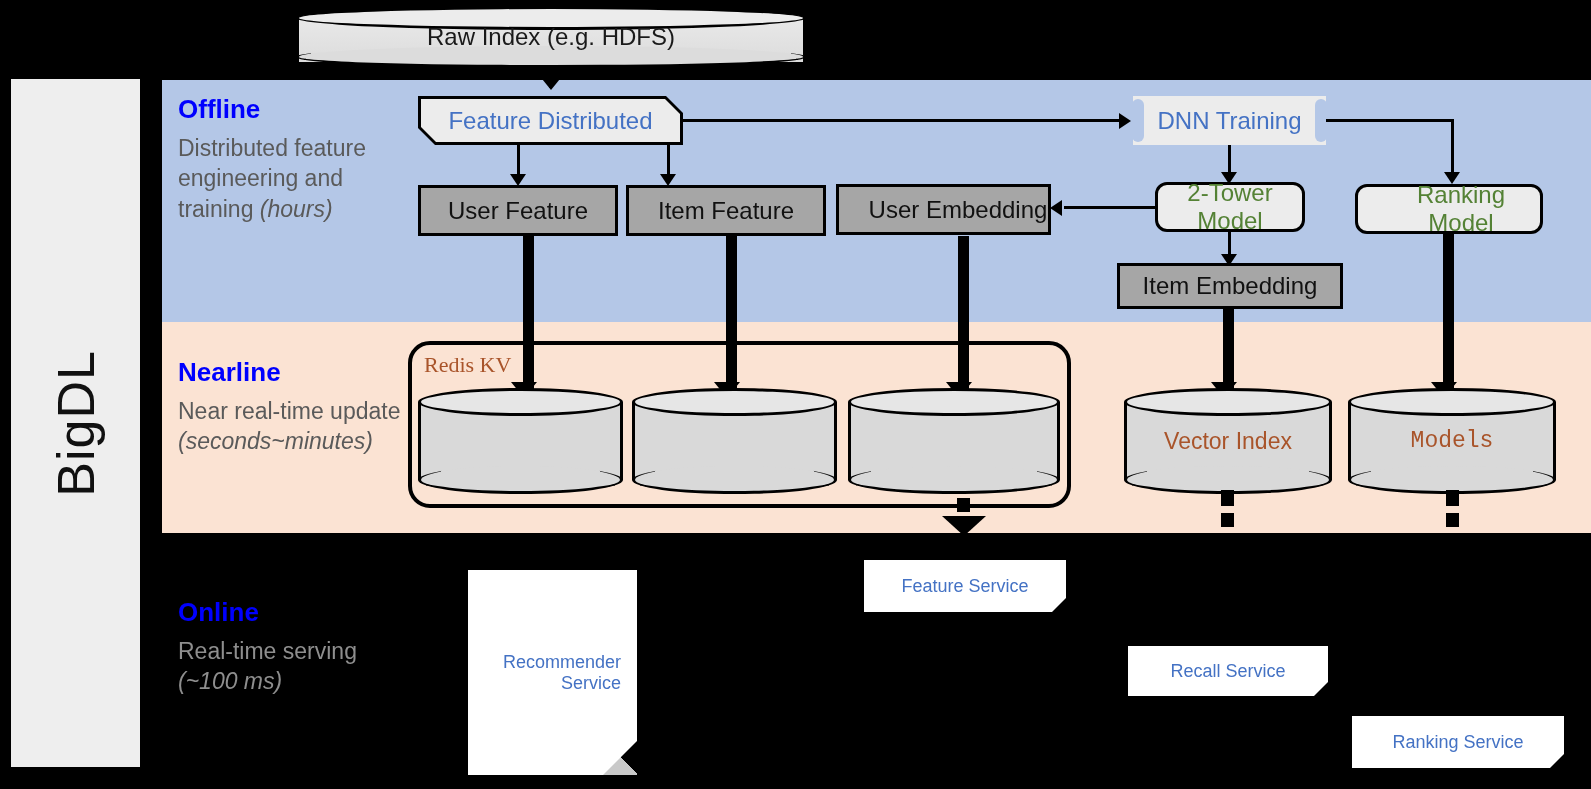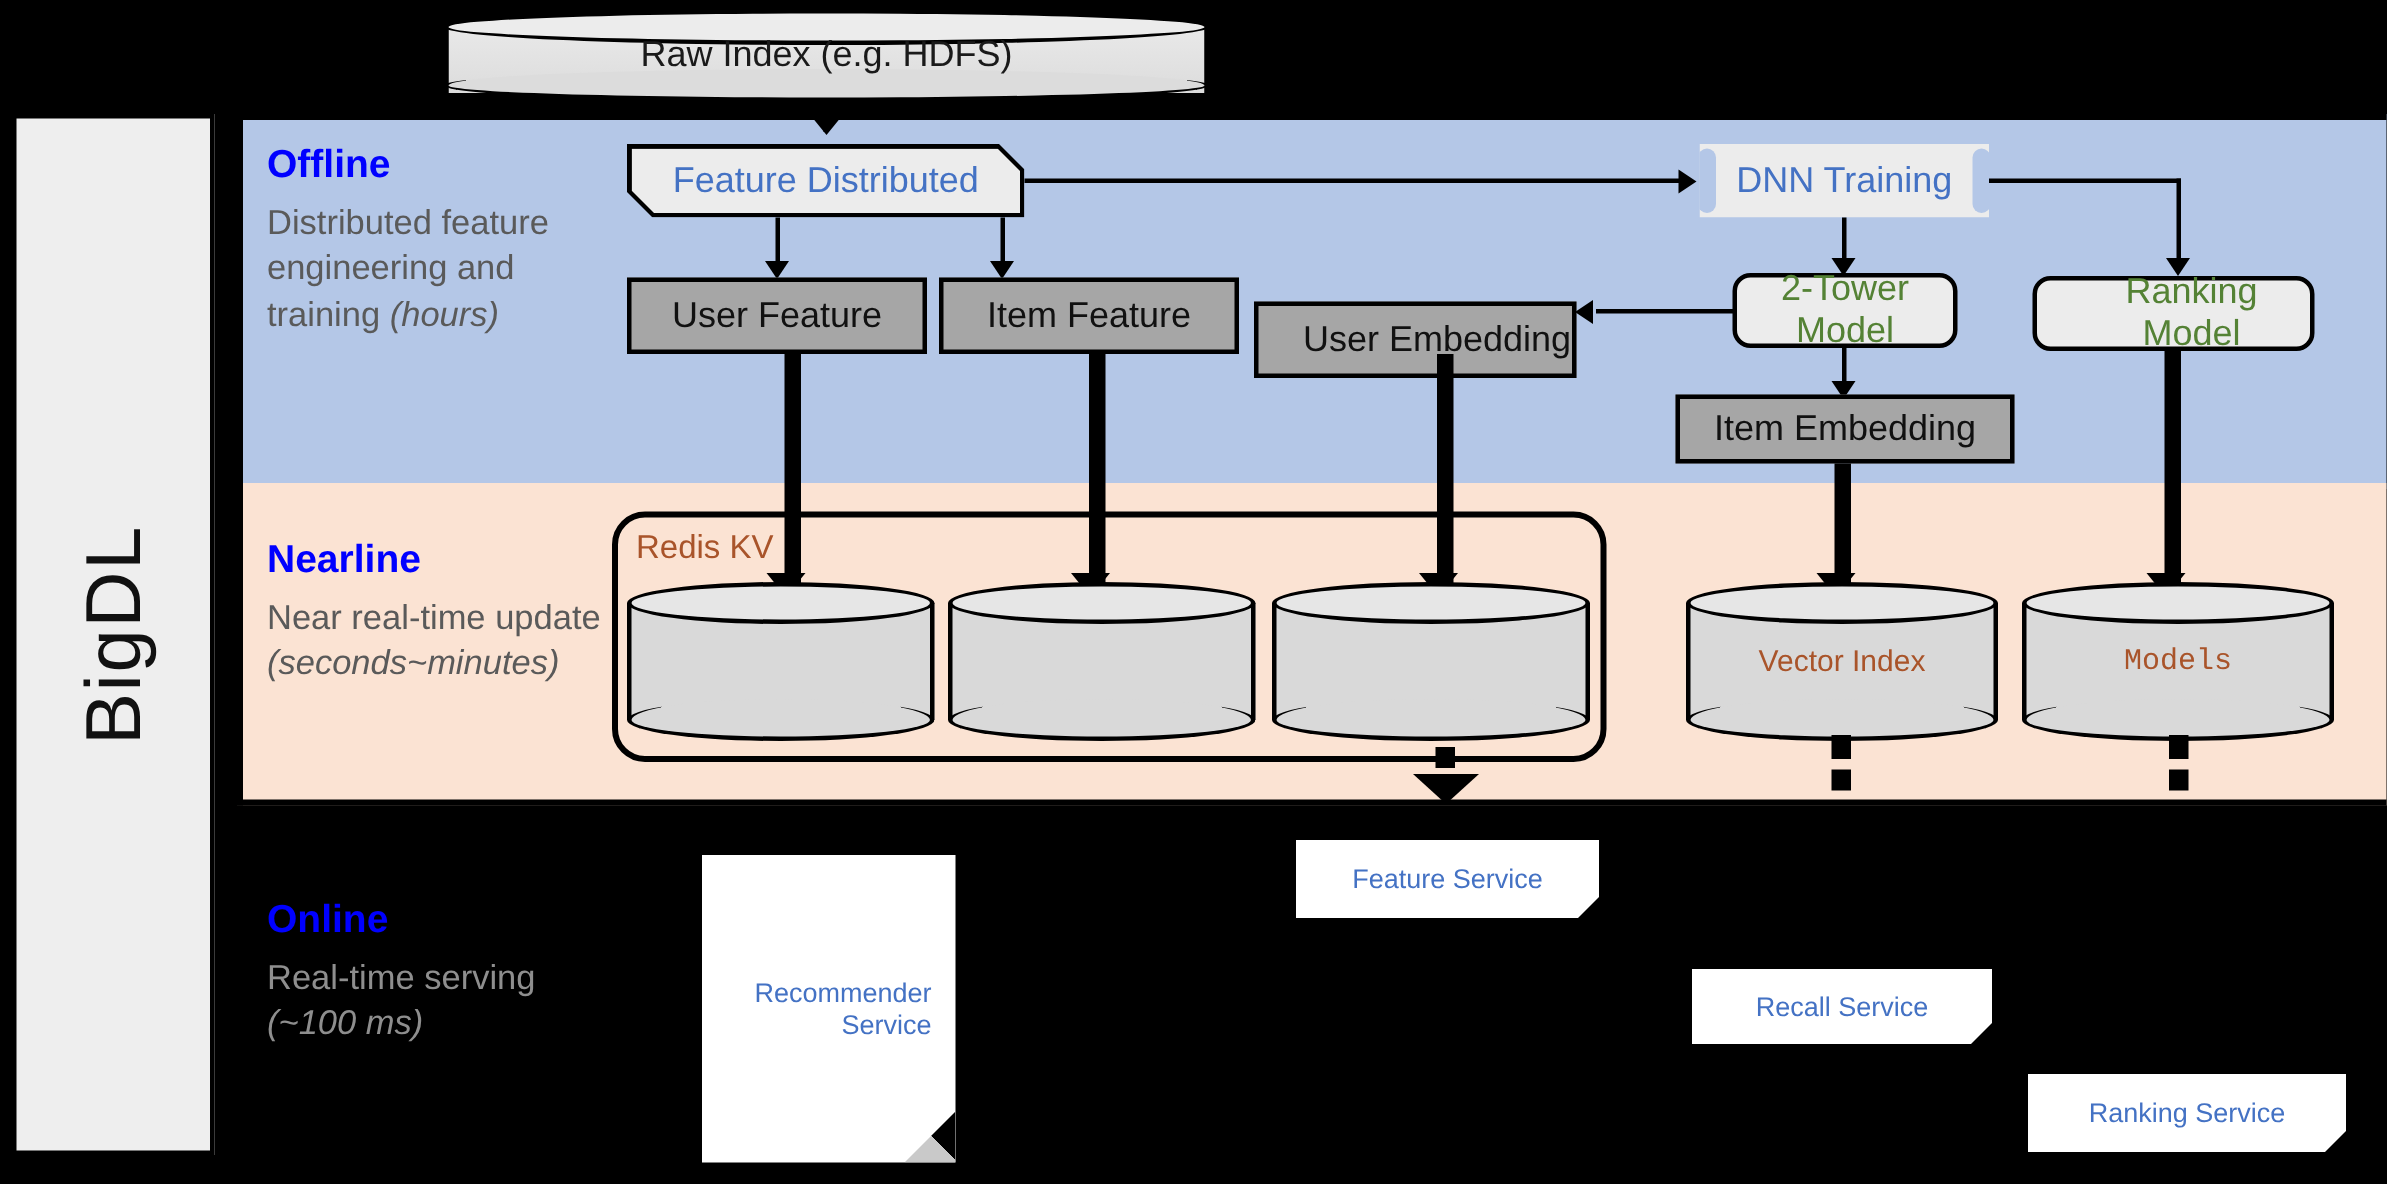--- a/index.html
+++ b/index.html
@@ -63,30 +63,30 @@
   #dnn-training .inner{width:100%;height:100%;background:#ececec;display:flex;align-items:center;justify-content:center;font-size:24px;}
   #dnn-training{border-radius:10px;}
   #dnn-training::before,#dnn-training::after{content:"";position:absolute;top:3px;width:12px;height:calc(100% - 6px);
     background:#b4c7e7;border-radius:8px;z-index:3;}
   #dnn-training::before{left:-1px;}
   #dnn-training::after{right:-1px;}
 
   
   #redis-container{position:absolute;left:408px;top:341px;width:663px;height:167px;
     border:4px solid #000;border-radius:22px;box-sizing:border-box;background:transparent;}
-  #redis-label{position:absolute;left:424px;top:352px;font-size:22px;color:#a9542a;z-index:9;}
+  #redis-label{position:absolute;left:424px;top:352px;font-size:22px;color:#a9542a;z-index:9;font-family:Liberation Serif, serif;}
 
   
   .db{position:absolute;}
   .db .b{position:absolute;left:0;top:14px;width:100%;height:calc(100% - 28px);
      background:#d9d9d9;border-left:3px solid #000;border-right:3px solid #000;box-sizing:border-box;}
   .db .t{position:absolute;left:0;top:0;width:100%;height:28px;border-radius:50%;background:#e6e6e6;border:3px solid #000;box-sizing:border-box;}
   .db .bt{position:absolute;left:0;bottom:0;width:100%;height:28px;border-radius:50%;background:#d9d9d9;border:3px solid #000;border-top:none;box-sizing:border-box;}
   .db .lbl{position:absolute;left:0;top:0;width:100%;height:100%;display:flex;align-items:center;justify-content:center;
-     font-size:20px;z-index:6;}
+     font-size:23px;z-index:6;}
 
   
   .doc{position:absolute;background:#fff;box-sizing:border-box;}
   .doc .dtxt{position:absolute;left:0;top:0;width:100%;height:100%;display:flex;align-items:center;justify-content:center;
      text-align:right;font-size:18px;color:#4472c4;padding:0 16px;box-sizing:border-box;}
   .fold{position:absolute;right:0;bottom:0;width:14px;height:14px;background:#000;
      clip-path:polygon(100% 0,100% 100%,0 100%);}
   .fold-lg{position:absolute;right:0;bottom:0;width:34px;height:34px;
      background:linear-gradient(225deg,#000 0 48%,#c9c9c9 48%);clip-path:polygon(100% 0,100% 100%,0 100%);}
 
@@ -156,21 +156,21 @@
   <div class="ln thin-h" style="left:1326px;top:119px;width:128px;"></div>
   <div class="ln thin-v" style="left:1451px;top:119px;height:58px;"></div>
   <div class="arrow-d" style="left:1444px;top:172px;"></div>
 
   <div class="node gray-box" style="left:418px;top:185px;width:200px;height:51px;">
     <span>User Feature</span>
   </div>
   <div class="node gray-box" style="left:626px;top:185px;width:200px;height:51px;">
     <span>Item Feature</span>
   </div>
-  <div class="node gray-box" style="left:836px;top:201px;width:215px;height:51px;padding-left:29px;">
+  <div class="node gray-box" style="left:836px;top:184px;width:215px;height:51px;padding-left:29px;">
     <span>User Embedding</span>
   </div>
 
   <div class="node round-box" style="left:1155px;top:182px;width:150px;height:50px;">
     <span class="green-txt">2-Tower Model</span>
   </div>
   <div class="node round-box" style="left:1355px;top:184px;width:188px;height:50px;padding-left:24px;">
     <span class="green-txt">Ranking Model</span>
   </div>
 

